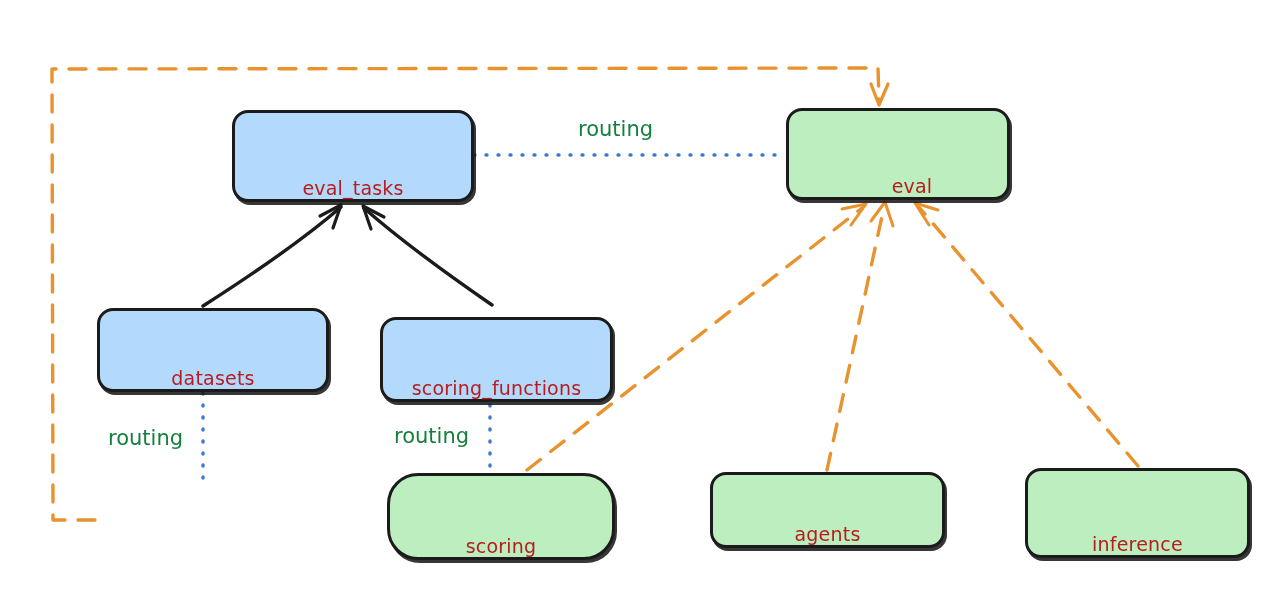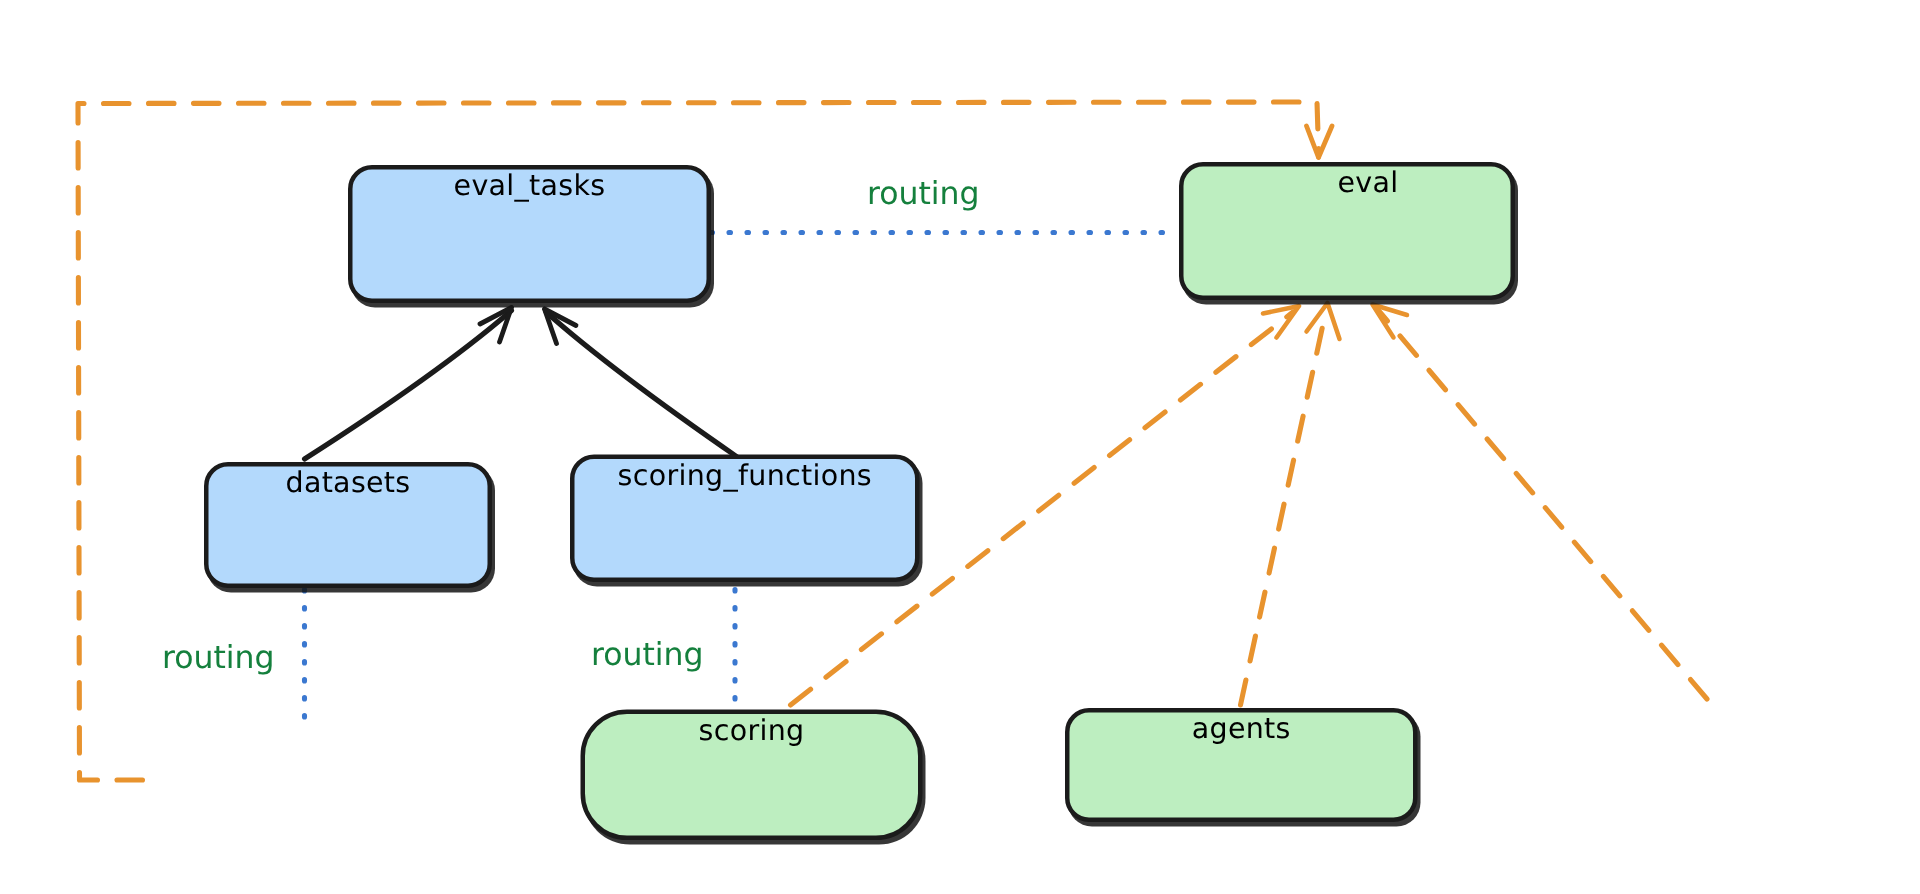--- a/index.html
+++ b/index.html
@@ -23,27 +23,27 @@
     left: 0;
     top: 0;
     width: 1280px;
     height: 596px;
     pointer-events: none;
   }
   .node {
     position: absolute;
     box-sizing: border-box;
     display: flex;
-    align-items: flex-start;
+    align-items: flex-end;
     justify-content: center;
     border: 3px solid #1b1b1b;
     border-radius: 16px;
     font-family: "DejaVu Sans", sans-serif;
     font-size: 19px;
-    color: #000000;
+    color: #b91c1c;
     letter-spacing: 0.2px;
     box-shadow: 2px 3px 0 rgba(20,20,20,0.85);
   }
   .node.blue  { background: #b3d9fc; }
   .node.green { background: #bdeec0; }
   .node-label {
     pointer-events: none;
     white-space: nowrap;
   }
   .edge-label {
@@ -102,37 +102,40 @@
   </svg>
 
   <div class="node blue" style="left:232px; top:110px; width:242px; height:92px;">
     <span class="node-label">eval_tasks</span>
   </div>
 
   <div class="node green" style="left:786px; top:108px; width:224px; height:92px;padding-left:28px;">
     <span class="node-label">eval</span>
   </div>
 
-  <div class="node blue" style="left:97px; top:308px; width:192px; height:84px;margin-left:39px;">
+  <div class="node blue" style="left:97px; top:308px; width:232px; height:84px;">
     <span class="node-label">datasets</span>
   </div>
 
-  <div class="node blue" style="left:380px; top:303px; width:233px; height:85px;">
+  <div class="node blue" style="left:380px; top:317px; width:233px; height:85px;">
     <span class="node-label">scoring_functions</span>
   </div>
 
 
   <div class="node green" style="left:387px; top:473px; width:228px; height:87px;border-radius:31px;">
     <span class="node-label">scoring</span>
   </div>
 
   <div class="node green" style="left:710px; top:472px; width:235px; height:76px;">
     <span class="node-label">agents</span>
   </div>
 
+  <div class="node green" style="left:1025px; top:468px; width:225px; height:90px;">
+    <span class="node-label">inference</span>
+  </div>
 
   <div class="edge-label" style="left:578px; top:117px;">routing</div>
 
   <div class="edge-label" style="left:108px; top:426px;">routing</div>
 
   <div class="edge-label" style="left:394px; top:424px;">routing</div>
 
 </div>
 
 </body></html>

